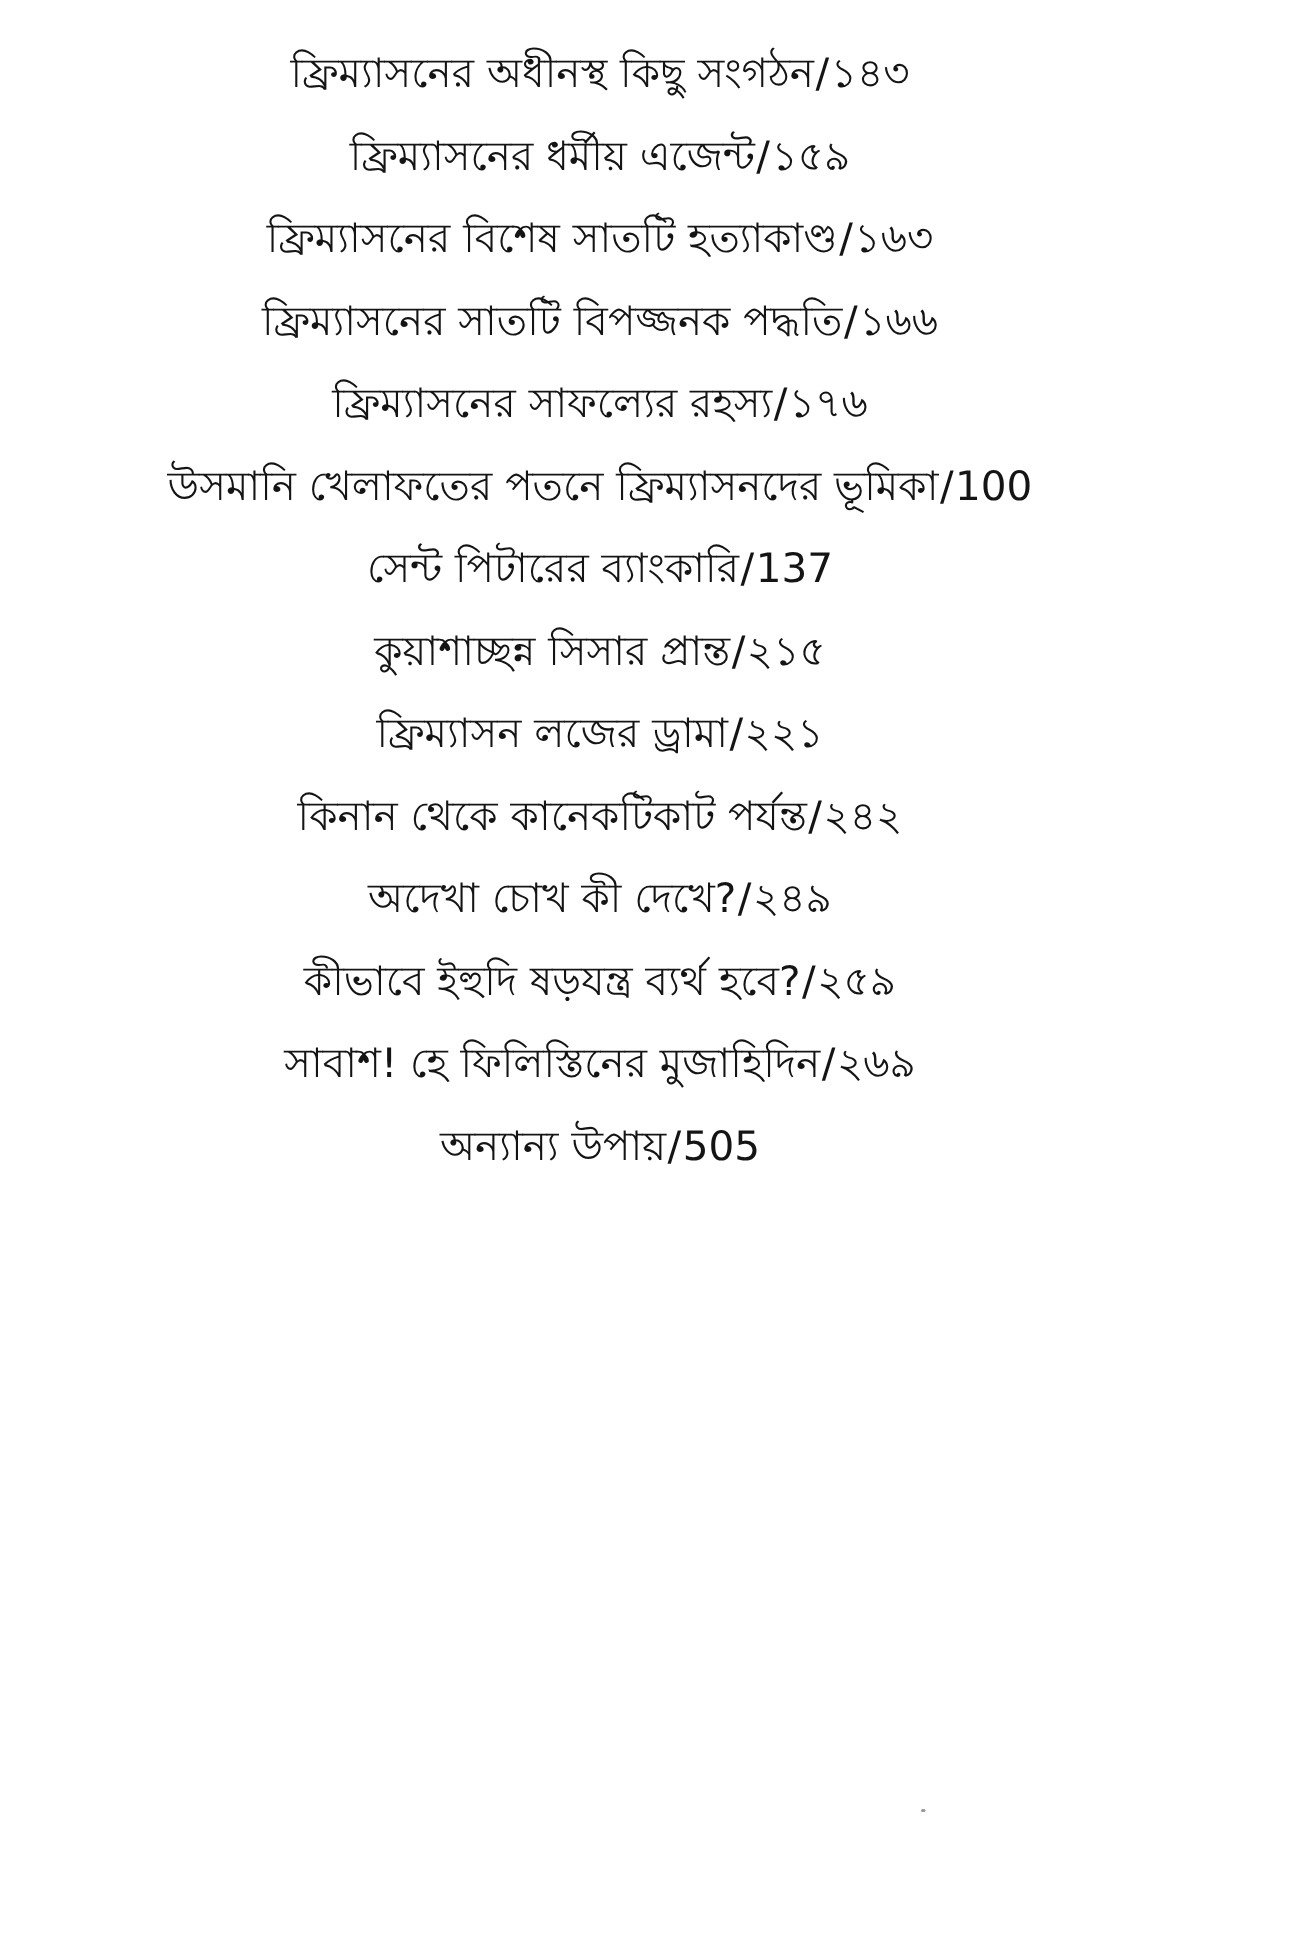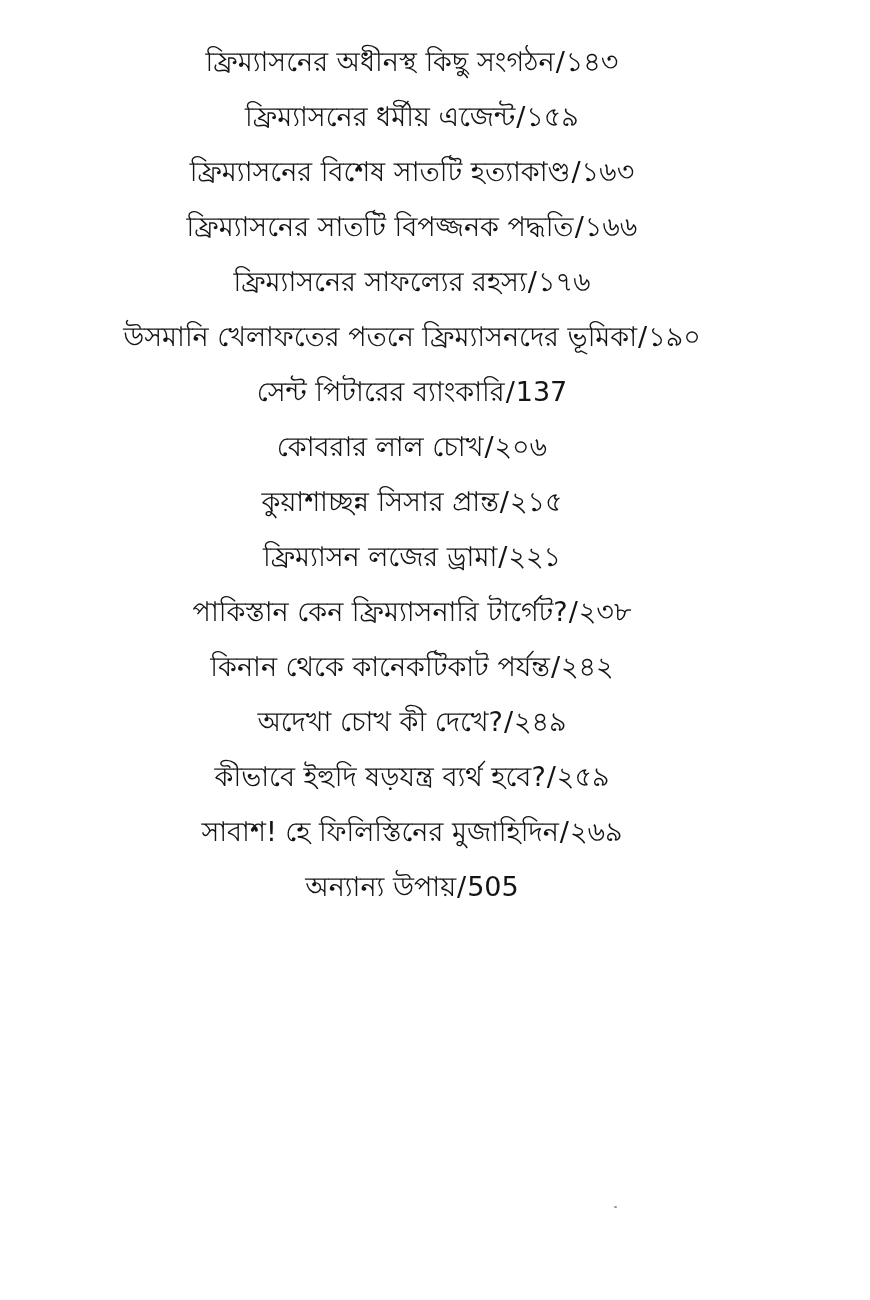--- a/index.html
+++ b/index.html
@@ -21,21 +21,21 @@
       top: 0;
       width: 870px;
       height: 1300px;
       background: #ffffff;
     }
     .toc {
       position: absolute;
       left: 0;
       top: 30px;
       width: 800px;
-      margin: 12px;
+      margin: 0;
       padding: 0;
       list-style: none;
     }
     .toc-entry {
       display: block;
       text-align: center;
       height: 55px;
       line-height: 40px;
       font-size: 27px;
       white-space: nowrap;
@@ -55,26 +55,24 @@
 </head>
 <body>
 
 <div class="page">
   <ol class="toc">
     <li class="toc-entry"><span>ফ্রিম্যাসনের অধীনস্থ কিছু সংগঠন</span><span class="sep">/</span><span>১৪৩</span></li>
     <li class="toc-entry"><span>ফ্রিম্যাসনের ধর্মীয় এজেন্ট</span><span class="sep">/</span><span>১৫৯</span></li>
     <li class="toc-entry"><span>ফ্রিম্যাসনের বিশেষ সাতটি হত্যাকাণ্ড</span><span class="sep">/</span><span>১৬৩</span></li>
     <li class="toc-entry"><span>ফ্রিম্যাসনের সাতটি বিপজ্জনক পদ্ধতি</span><span class="sep">/</span><span>১৬৬</span></li>
     <li class="toc-entry"><span>ফ্রিম্যাসনের সাফল্যের রহস্য</span><span class="sep">/</span><span>১৭৬</span></li>
-    <li class="toc-entry"><span>উসমানি খেলাফতের পতনে ফ্রিম্যাসনদের ভূমিকা</span><span class="sep">/</span><span>১৯০</span></li>
+    <li class="toc-entry"><span>উসমানি খেলাফতের পতনে ফ্রিম্যাসনদের ভূমিকা</span><span class="sep">/</span><span>100</span></li>
     <li class="toc-entry"><span>সেন্ট পিটারের ব্যাংকারি</span><span class="sep">/</span><span>137</span></li>
-    <li class="toc-entry"><span>কোবরার লাল চোখ</span><span class="sep">/</span><span>২০৬</span></li>
     <li class="toc-entry"><span>কুয়াশাচ্ছন্ন সিসার প্রান্ত</span><span class="sep">/</span><span>২১৫</span></li>
     <li class="toc-entry"><span>ফ্রিম্যাসন লজের ড্রামা</span><span class="sep">/</span><span>২২১</span></li>
-    <li class="toc-entry"><span>পাকিস্তান কেন ফ্রিম্যাসনারি টার্গেট?</span><span class="sep">/</span><span>২৩৮</span></li>
     <li class="toc-entry"><span>কিনান থেকে কানেকটিকাট পর্যন্ত</span><span class="sep">/</span><span>২৪২</span></li>
     <li class="toc-entry"><span>অদেখা চোখ কী দেখে?</span><span class="sep">/</span><span>২৪৯</span></li>
     <li class="toc-entry"><span>কীভাবে ইহুদি ষড়যন্ত্র ব্যর্থ হবে?</span><span class="sep">/</span><span>২৫৯</span></li>
     <li class="toc-entry"><span>সাবাশ! হে ফিলিস্তিনের মুজাহিদিন</span><span class="sep">/</span><span>২৬৯</span></li>
     <li class="toc-entry"><span>অন্যান্য উপায়</span><span class="sep">/</span><span>505</span></li>
   </ol>
   <div class="speck"></div>
 </div>
 
 </body></html>

